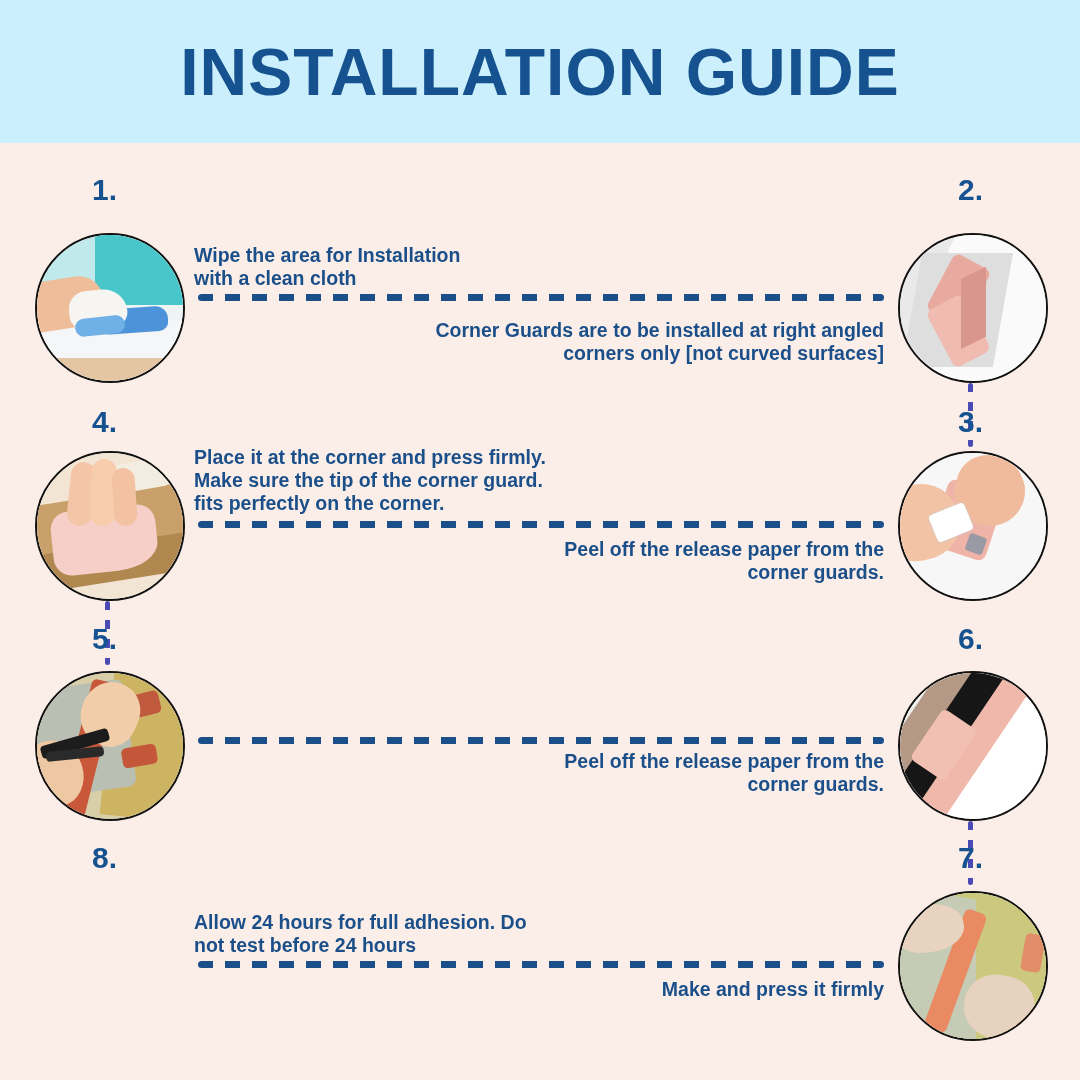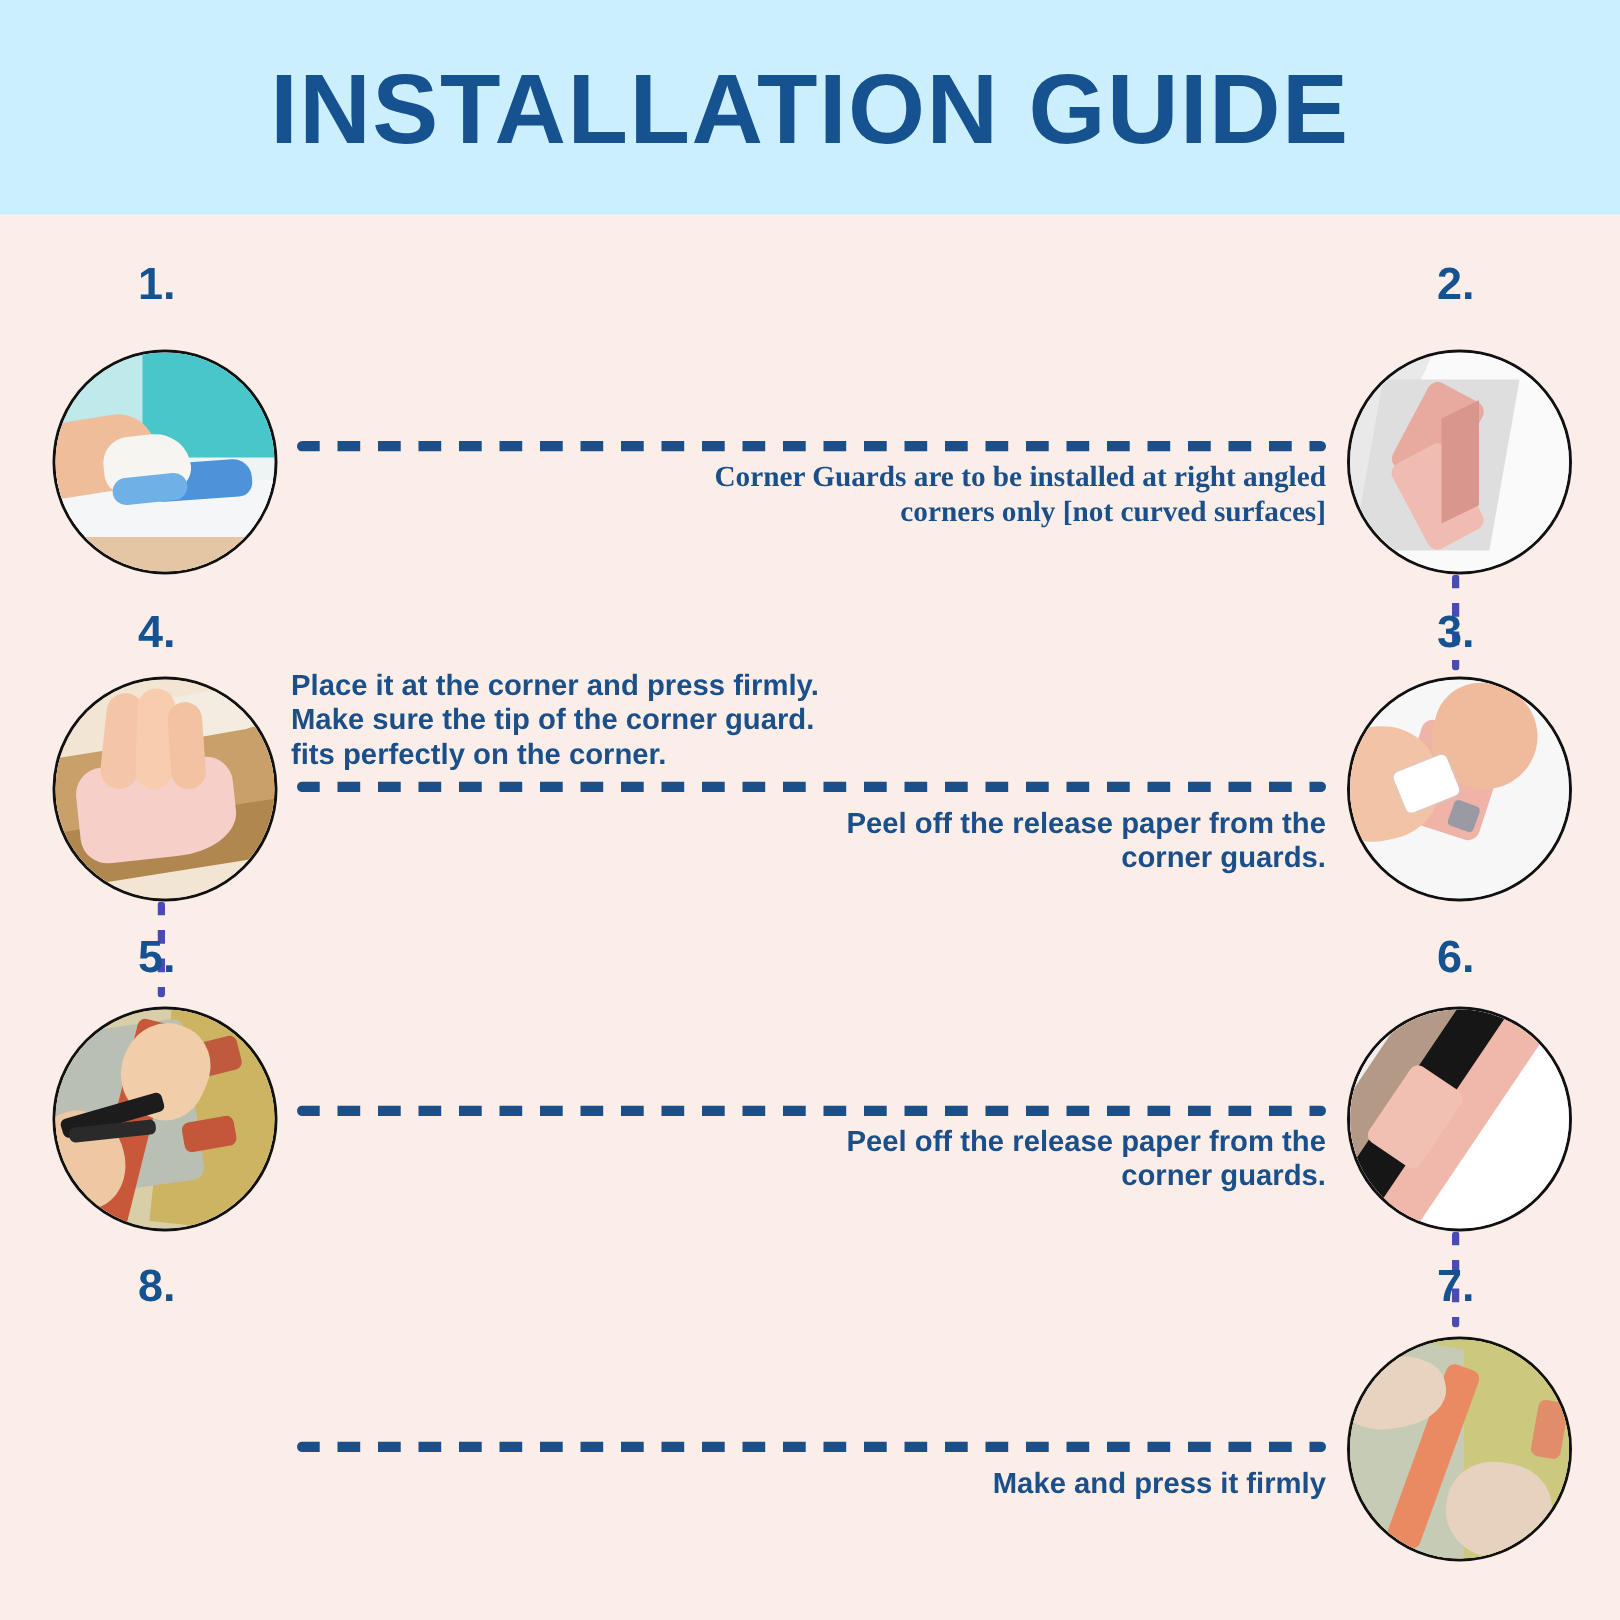--- a/index.html
+++ b/index.html
@@ -228,31 +228,33 @@
     <div class="photo img1">
       <div class="wall"></div>
         <div class="counter"></div>
         <div class="wood"></div>
       <div class="arm"></div>
         <div class="cloth"></div>
         <div class="glove"></div>
         <div class="cloth2"></div>
     </div>
   </div>
+  <div class="txt left" style="left:194px;top:101px;width:430px;">Wipe the area for Installation
+with a clean cloth</div>
 
   <div class="step-num" style="left:958px;top:32px;">2.</div>
   <div class="circle" style="left:898px;top:90px;">
     <div class="photo img2">
       <div class="shadow"></div>
         <div class="armA"></div>
         <div class="armB"></div>
         <div class="face"></div>
     </div>
   </div>
-  <div class="txt right" style="left:390px;top:164px;width:494px;font-family:Liberation Serif, serif;">Corner Guards are to be installed at right angled
+  <div class="txt right" style="left:390px;top:176px;width:494px;">Corner Guards are to be installed at right angled
 corners only [not curved surfaces]</div>
 
   <div class="hdash" style="left:198px;top:151px;width:686px;"></div>
 
   <div class="vconn" style="left:968px;top:240px;height:64px;"></div>
 
   <div class="step-num" style="left:92px;top:264px;">4.</div>
   <div class="circle" style="left:35px;top:308px;">
     <div class="photo img4">
       <div class="tabletop"></div>
@@ -311,20 +313,22 @@
     </div>
   </div>
   <div class="txt right" style="left:390px;top:607px;width:494px;">Peel off the release paper from the
 corner guards.</div>
 
   <div class="hdash" style="left:198px;top:594px;width:686px;"></div>
 
   <div class="vconn" style="left:968px;top:678px;height:64px;"></div>
 
   <div class="step-num" style="left:92px;top:700px;">8.</div>
+  <div class="txt left" style="left:194px;top:768px;width:430px;">Allow 24 hours for full adhesion. Do
+not test before 24 hours</div>
 
   <div class="step-num" style="left:958px;top:700px;">7.</div>
   <div class="circle" style="left:898px;top:748px;">
     <div class="photo img7">
       <div class="walllight"></div>
         <div class="wallgrey"></div>
       <div class="stripb"></div>
         <div class="strip"></div>
       <div class="hand1"></div>
         <div class="hand2"></div>

